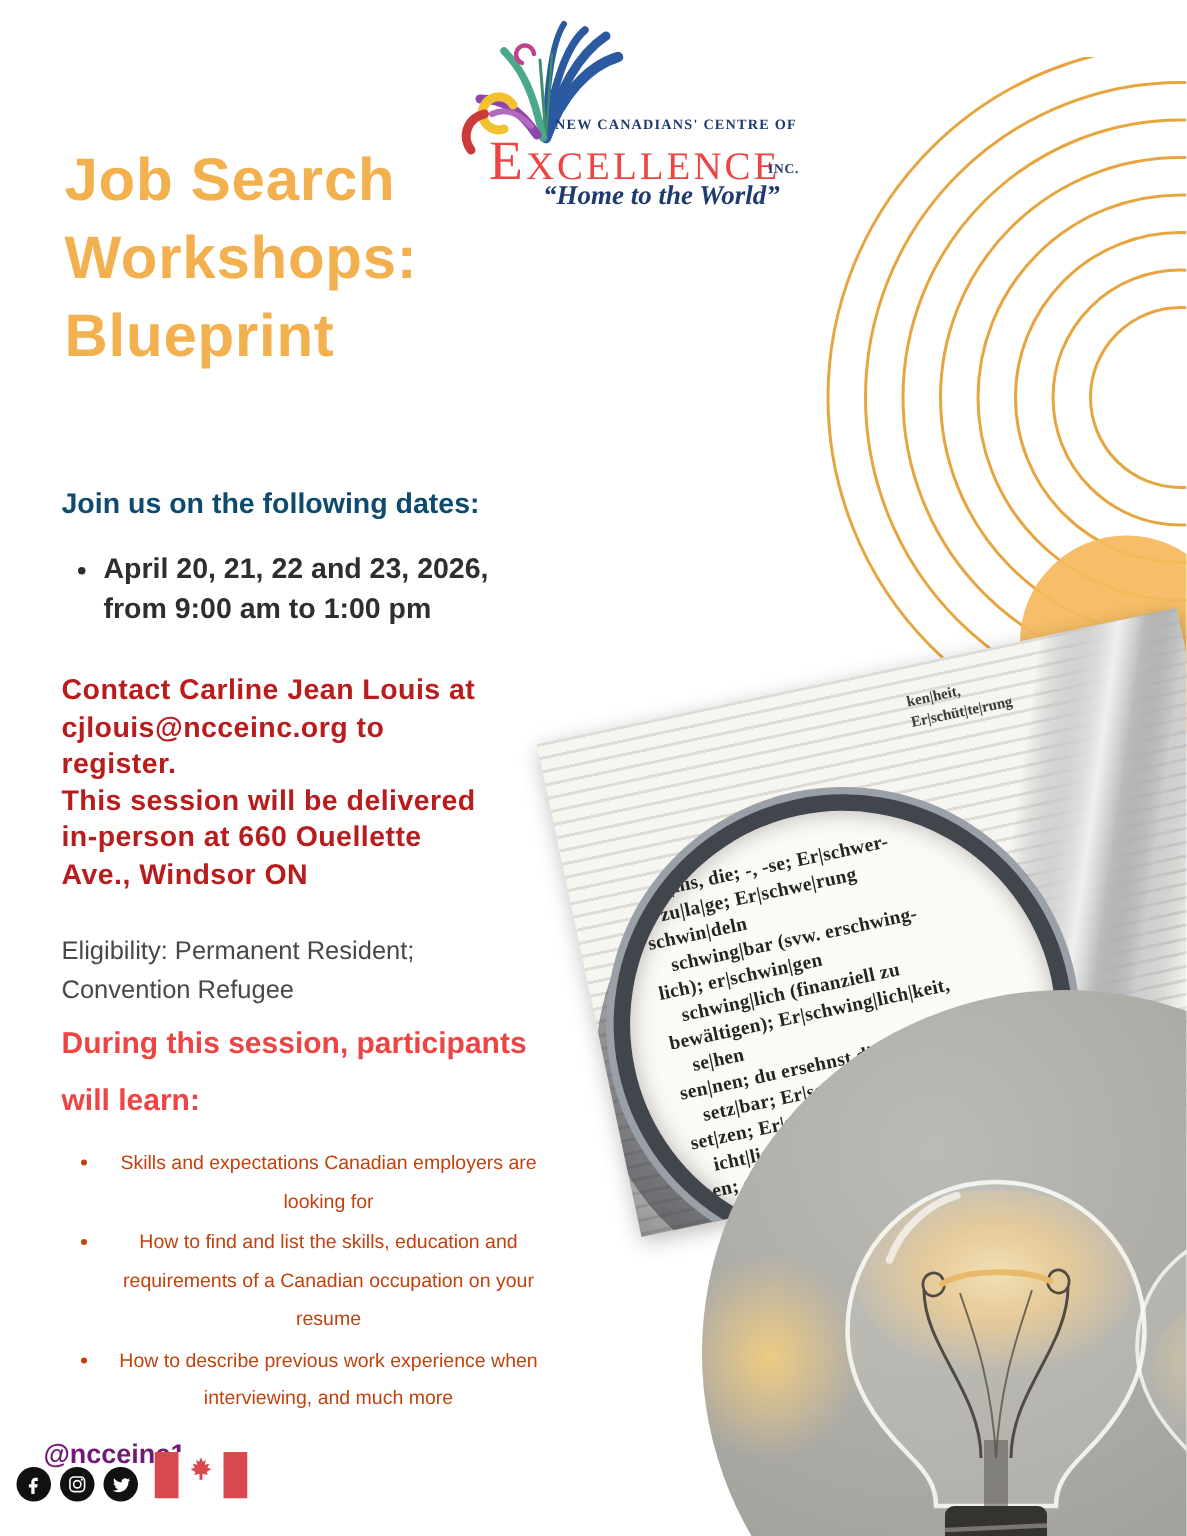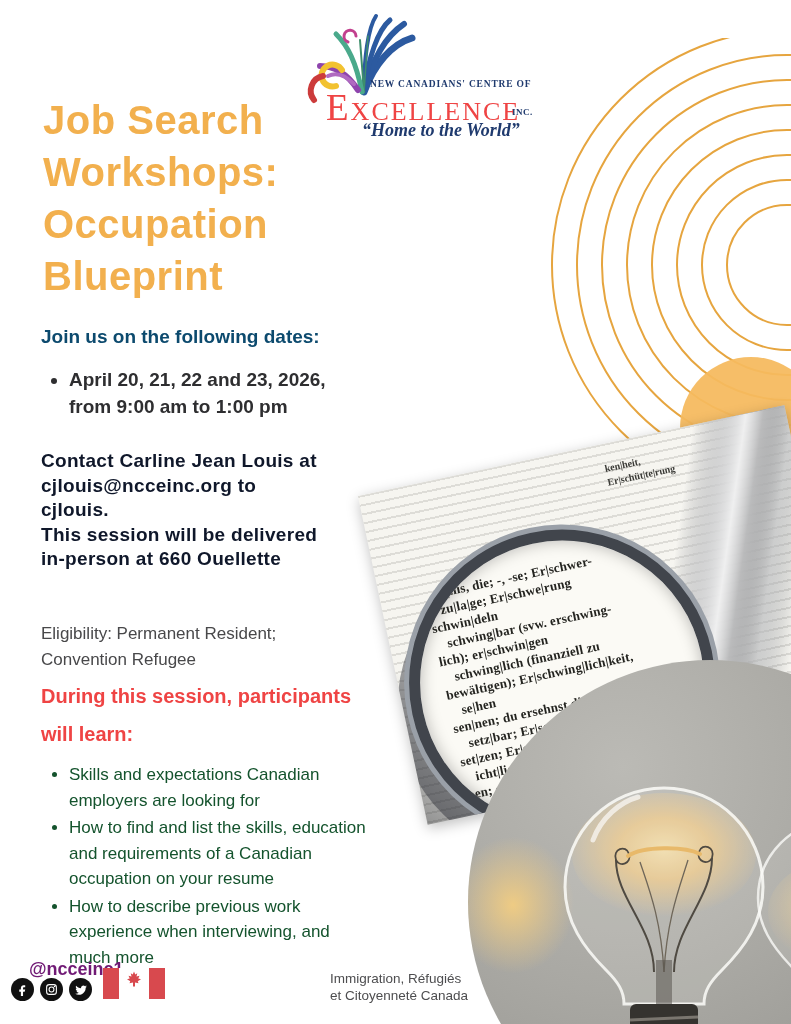--- a/index.html
+++ b/index.html
@@ -80,29 +80,29 @@
   
   .title { position:absolute; left:43px; top:94px; width:310px; z-index:5;
     font-size:40px; font-weight:700; line-height:52px; color:#F2B04E; letter-spacing:.5px; }
 
   .dates { position:absolute; left:41px; top:326px; width:330px; z-index:5; }
   .dates .head { font-size:19px; font-weight:700; color:#0c4a6e; }
   .dates ul { margin-top:18px; padding-left:28px; }
   .dates li { font-size:19px; font-weight:700; color:#2e2e30; line-height:27px; max-width:300px; }
 
   .contact { position:absolute; left:41px; top:449px; z-index:5; }
-  .contact div { font-size:19px; font-weight:700; color:#0f172a; line-height:24.5px; letter-spacing:.3px; }
+  .contact div { font-size:19px; font-weight:700; color:#b91c1c; line-height:24.5px; letter-spacing:.3px; }
 
   .eligibility { position:absolute; left:41px; top:621px; width:312px; z-index:5;
     font-size:17px; color:#48484a; line-height:26px; }
 
   .session { position:absolute; left:41px; top:677px; width:345px; z-index:5; }
   .session .head { font-size:20px; font-weight:700; color:#ef4444; line-height:38px; }
   .session ul { margin-top:9px; padding-left:28px; }
-  .session li { font-size:17px; color:#14532d; line-height:25.5px; margin-bottom:2px; max-width:300px; }
+  .session li { font-size:13px; color:#c2410c; line-height:25.5px; margin-bottom:2px; max-width:300px;text-align:center; }
 
   
   .footer { position:absolute; left:0; bottom:0; width:100%; height:70px; z-index:6; }
   .handle { position:absolute; left:29px; top:5px; font-size:18px; font-weight:700; color:#701a75; }
   .socials { position:absolute; left:11px; top:24px; display:flex; gap:6px; }
   .social { width:23px; height:23px; border-radius:50%; background:#111; display:flex; align-items:center; justify-content:center; }
   .flag { position:absolute; left:103px; top:14px; }
   .gov { position:absolute; top:16px; font-size:13.5px; color:#4d4d4f; line-height:17px; }
   .gov.en { left:177px; } .gov.fr { left:330px; }
 </style>
@@ -224,37 +224,37 @@
   </svg>
   <div class="org1">NEW CANADIANS' CENTRE OF</div>
   <div class="orgword">EXCELLENCE</div>
   <div class="orgsuffix">INC.</div>
   <div class="tagline">“Home to the World”</div>
 </div>
 
 <div class="title">
   <div>Job Search</div>
   <div>Workshops:</div>
-  <div>Occupation</div>
   <div>Blueprint</div>
 </div>
 
 <div class="dates">
   <div class="head">Join us on the following dates:</div>
   <ul>
     <li>April 20, 21, 22 and 23, 2026, from 9:00 am to 1:00 pm</li>
   </ul>
 </div>
 
 <div class="contact">
   <div>Contact Carline Jean Louis at</div>
   <div>cjlouis@ncceinc.org to</div>
-  <div>cjlouis.</div>
+  <div>register.</div>
   <div>This session will be delivered</div>
   <div>in-person at 660 Ouellette</div>
+  <div>Ave., Windsor ON</div>
 </div>
 
 <div class="eligibility">Eligibility: Permanent Resident; Convention Refugee</div>
 
 <div class="session">
   <div class="head">During this session, participants will learn:</div>
   <ul>
     <li>Skills and expectations Canadian employers are looking for</li>
     <li>How to find and list the skills, education and requirements of a Canadian occupation on your resume</li>
     <li>How to describe previous work experience when interviewing, and much more</li>
@@ -281,17 +281,13 @@
           <path fill="#fff" d="M22 5.9c-.7.3-1.5.6-2.3.7.8-.5 1.5-1.3 1.8-2.2-.8.5-1.7.8-2.6 1A4.1 4.1 0 0 0 12 8.1c0 .3 0 .6.1.9C8.7 8.8 5.7 7.2 3.7 4.7c-.4.6-.6 1.3-.6 2.1 0 1.4.7 2.7 1.8 3.4-.7 0-1.3-.2-1.9-.5v.1c0 2 1.4 3.6 3.3 4-.3.1-.7.1-1.1.1-.3 0-.5 0-.8-.1.5 1.6 2 2.8 3.8 2.8-1.4 1.1-3.2 1.8-5.1 1.8H2c1.8 1.2 4 1.9 6.3 1.9 7.5 0 11.7-6.3 11.7-11.7v-.5c.8-.6 1.5-1.3 2-2.2z"></path>
         </svg>
     </div>
   </div>
   <svg class="flag" width="62" height="31" viewBox="0 0 62 31">
     <rect width="62" height="31" fill="#fff"></rect>
     <rect width="16" height="31" fill="#D8494E"></rect>
       <rect x="46" width="16" height="31" fill="#D8494E"></rect>
     <path fill="#D8494E" transform="translate(21,3) scale(0.25)" d="M40 2 L35 14 L27 9 L30 22 L18 19 L23 30 L12 33 L25 41 L22 49 L36 46 L36 62 H44 L44 46 L58 49 L55 41 L68 33 L57 30 L62 19 L50 22 L53 9 L45 14 Z"></path>
   </svg>
-  <div class="gov fr">
-    <div>Immigration, Réfugiés</div>
-      <div>et Citoyenneté Canada</div>
-  </div>
 </div>
 
 </body></html>

